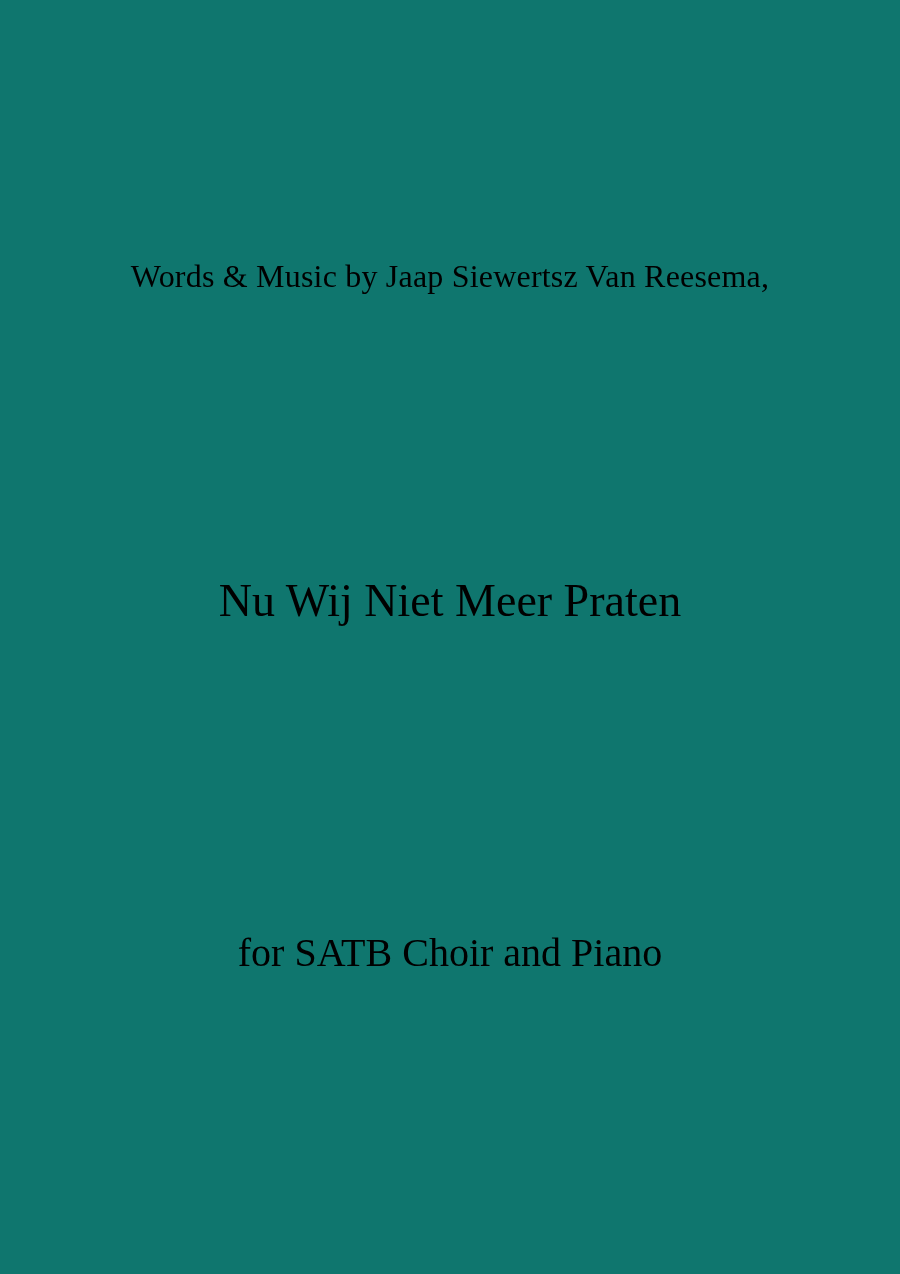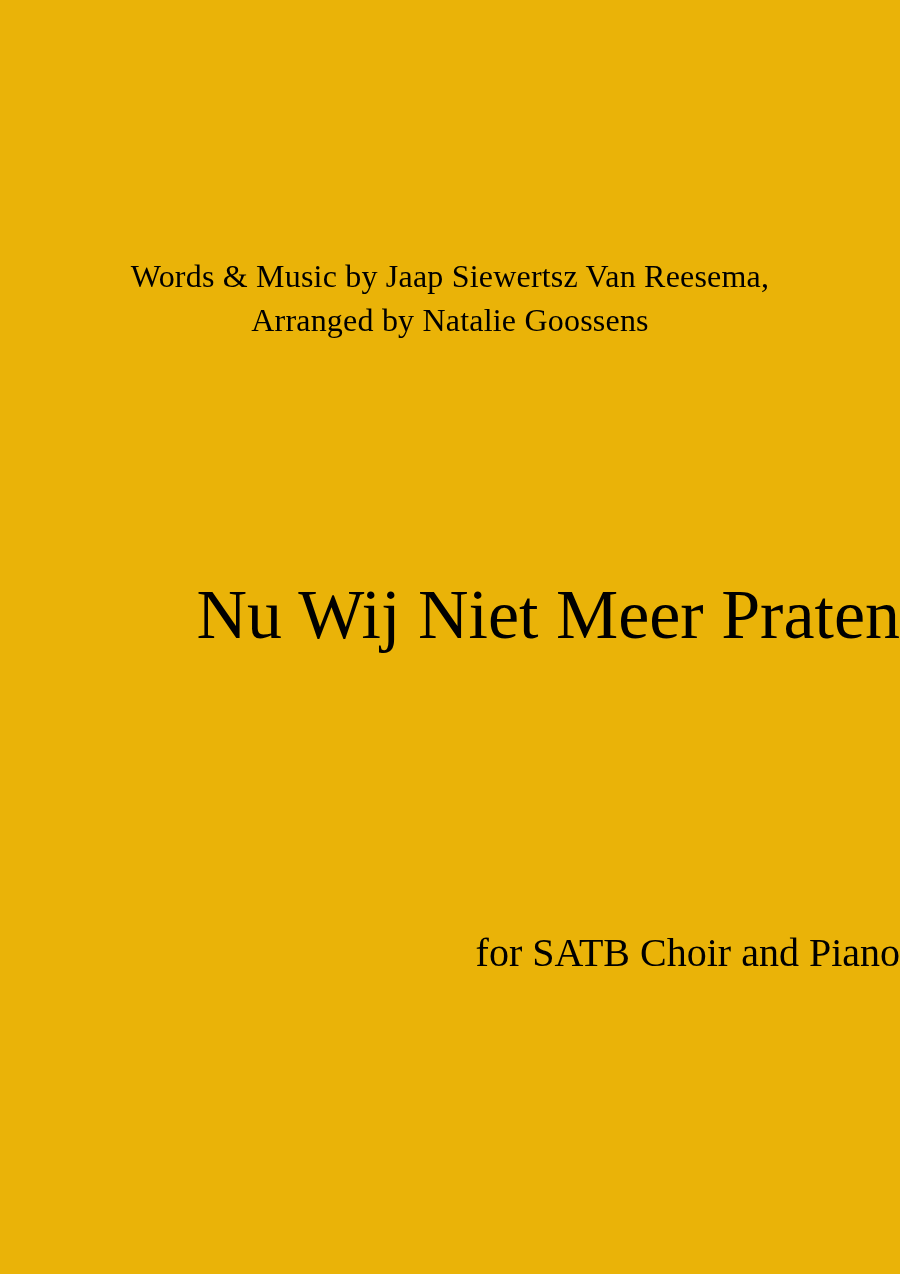--- a/index.html
+++ b/index.html
@@ -4,21 +4,21 @@
 <style>
   html, body {
     margin: 0;
     padding: 0;
     background: #ffffff;
   }
   .page {
     position: relative;
     width: 900px;
     height: 1274px;
-    background: #eab308;
+    background: #0f766e;
     color: #000000;
     font-family: "Liberation Serif", serif;
     overflow: hidden;
   }
   .credits {
     position: absolute;
     top: 254px;
     left: 0;
     right: 0;
     text-align: center;
@@ -27,43 +27,42 @@
     letter-spacing: 0.2px;
   }
   .credit-line {
     white-space: nowrap;
   }
   .title {
     position: absolute;
     top: 576px;
     left: 0;
     right: 0;
-    text-align: right;
-    font-size: 70px;
+    text-align: center;
+    font-size: 46px;
     line-height: 1.1;
     white-space: nowrap;
   }
   .subtitle {
     position: absolute;
     top: 930px;
     left: 0;
     right: 0;
-    text-align: right;
+    text-align: center;
     font-size: 40px;
     line-height: 1.15;
     white-space: nowrap;
   }
 </style>
 </head>
 <body>
 
 <div class="page">
 
   <div class="credits">
     <div class="credit-line">Words &amp; Music by Jaap Siewertsz Van Reesema,</div>
-    <div class="credit-line">Arranged by Natalie Goossens</div>
   </div>
 
   <div class="title">Nu Wij Niet Meer Praten</div>
 
   <div class="subtitle">for SATB Choir and Piano</div>
 
 </div>
 
 </body></html>

